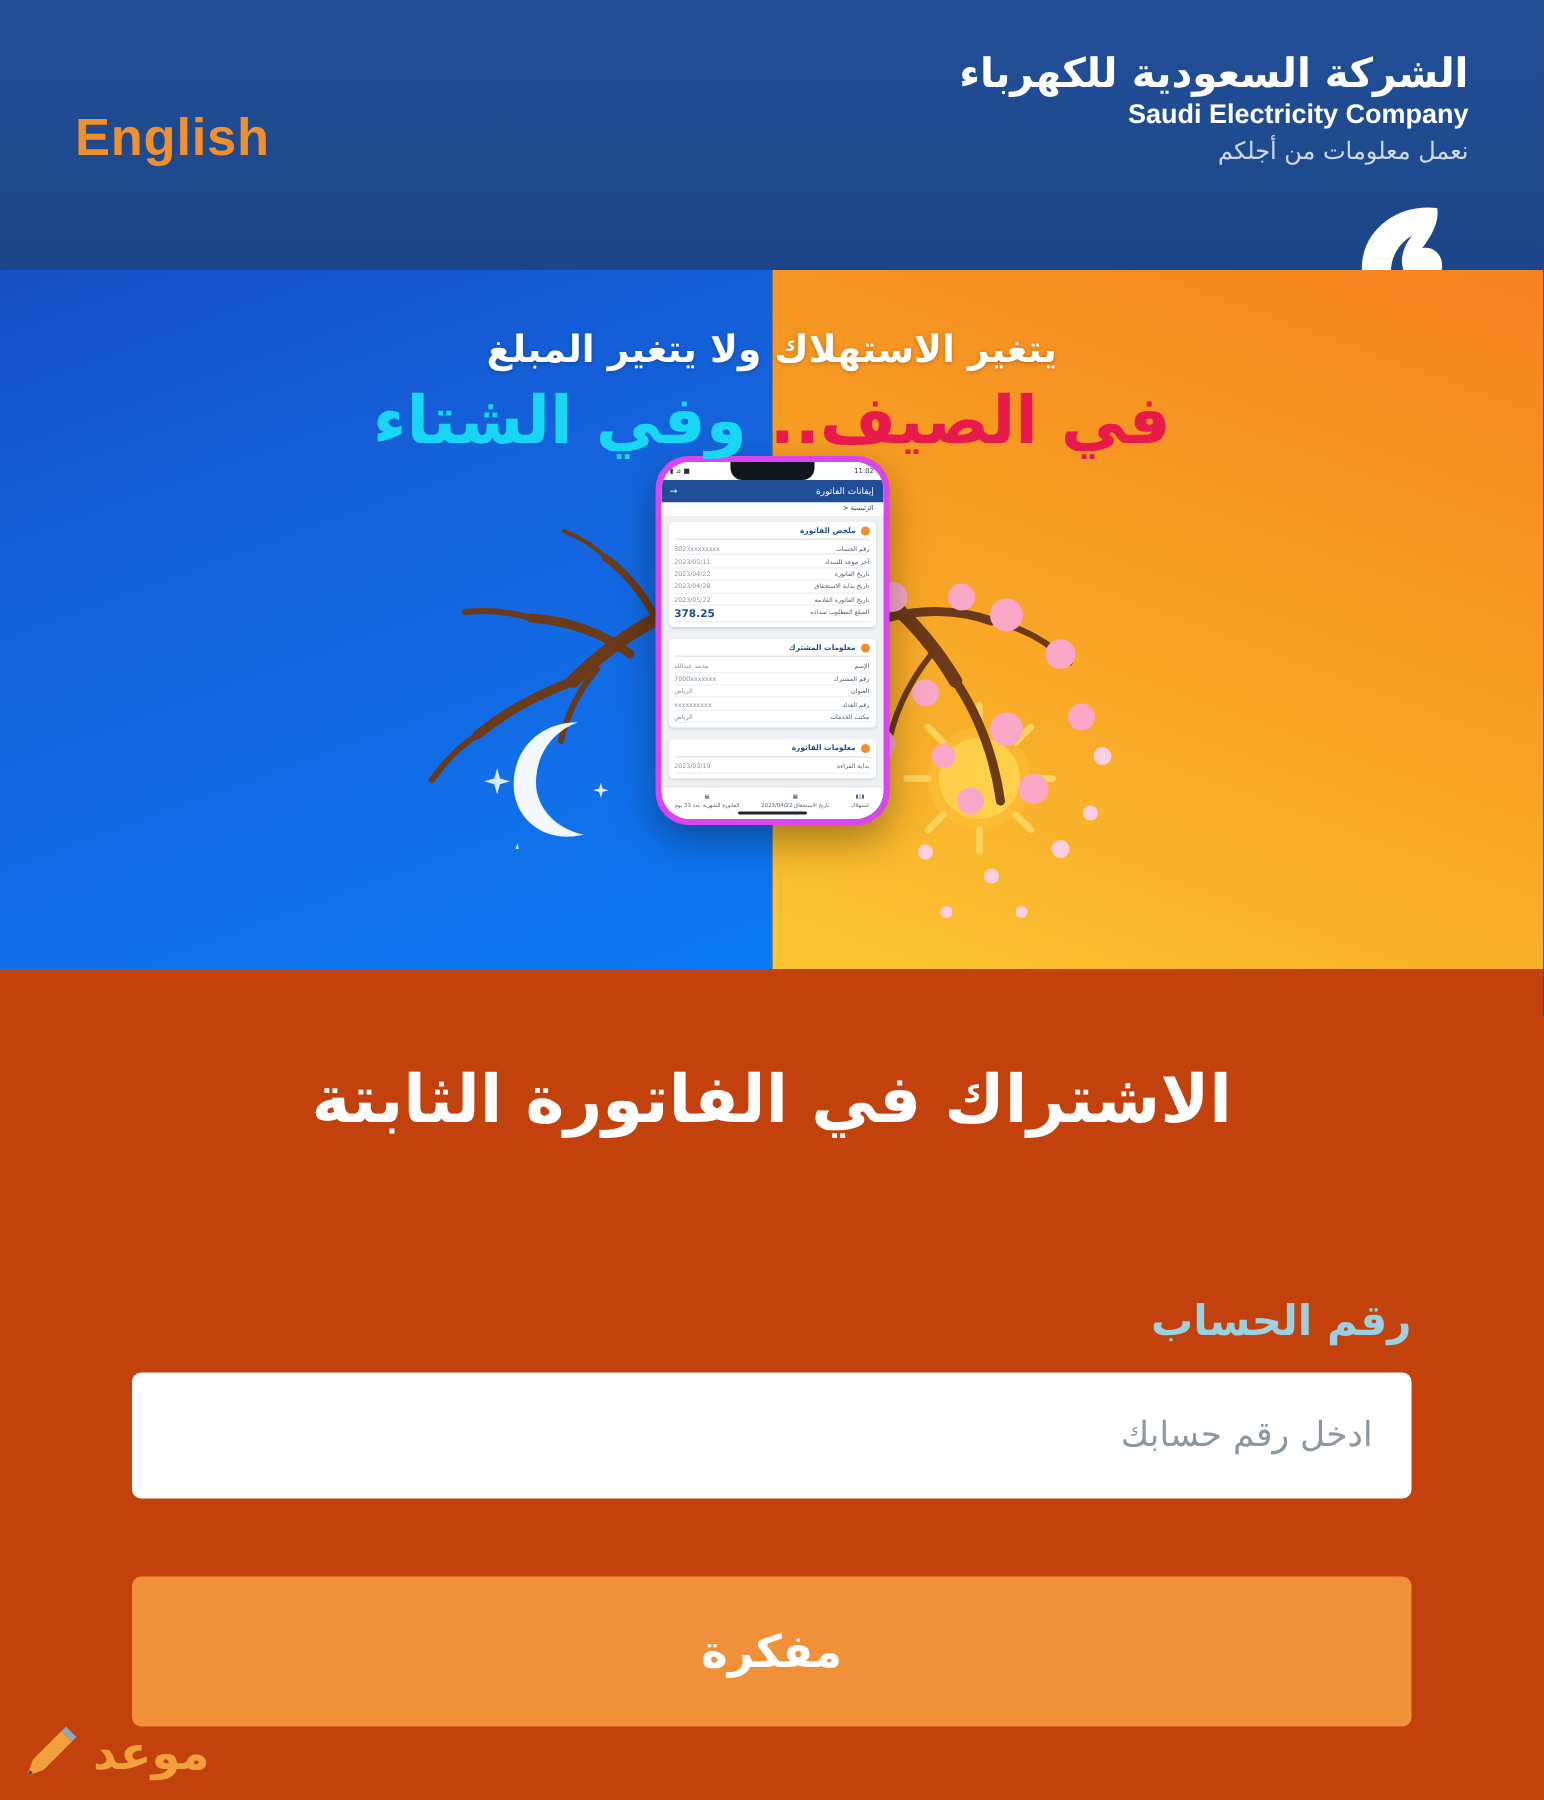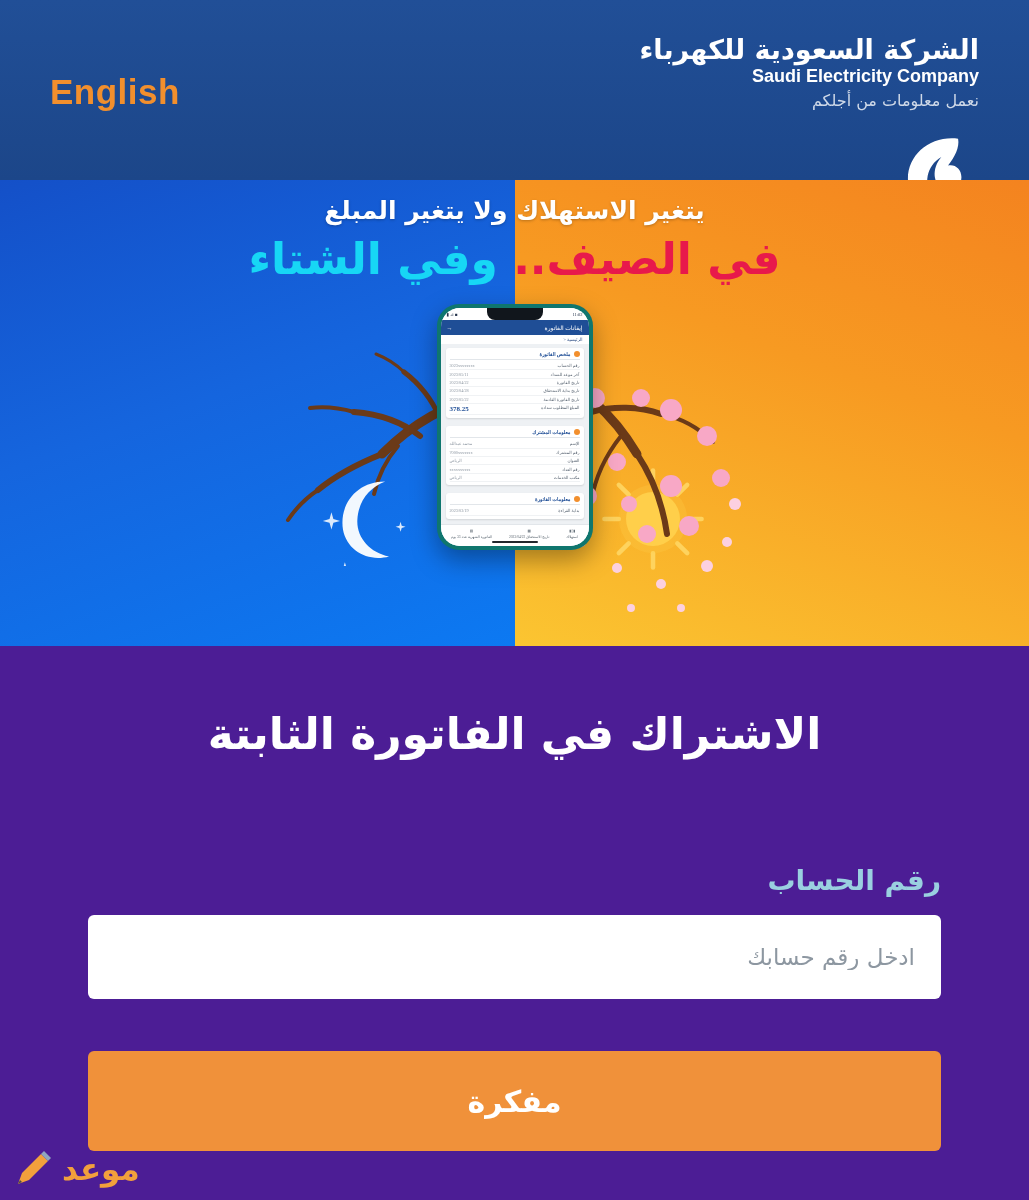--- a/index.html
+++ b/index.html
@@ -74,21 +74,21 @@
   .hero-left-half {
     position: absolute; top: 0; left: 0; width: 50%; height: 100%;
     background: linear-gradient(160deg, #1450c8 0%, #1565de 45%, #0c79f2 100%);
   }
   .hero-right-half {
     position: absolute; top: 0; right: 0; width: 50%; height: 100%;
     background: linear-gradient(200deg, #f4831f 0%, #f79a22 40%, #fbc531 100%);
   }
   .hero-caption {
     position: absolute;
-    top: 16px; left: 0; right: 0;
+    top: 38px; left: 0; right: 0;
     text-align: center;
     z-index: 6;
     pointer-events: none;
   }
   .hero-caption .line1 {
     font-size: 25px;
     font-weight: bold;
     color: #ffffff;
     text-shadow: 0 1px 3px rgba(0,0,0,.25);
   }
@@ -126,26 +126,25 @@
   }
 
   
   .phone {
     position: absolute;
     left: 50%;
     transform: translateX(-50%);
     top: 124px;
     width: 156px;
     height: 246px;
-    background: #0f766e;
+    background: #d946ef;
     border-radius: 22px;
     padding: 4px;
     z-index: 5;
     box-shadow: 0 10px 26px rgba(0,0,0,.35);
-    font-family: Liberation Serif, serif;
   }
   .phone-screen {
     width: 100%; height: 100%;
     background: #eef1f4;
     border-radius: 19px;
     overflow: hidden;
     position: relative;
     display: flex;
     flex-direction: column;
   }
@@ -217,21 +216,21 @@
   .phone-tab { text-align: center; color: #5a6670; line-height: 1.5; }
   .phone-home {
     position: absolute; bottom: 3px; left: 50%; transform: translateX(-50%);
     width: 46px; height: 2px; border-radius: 2px; background: #22272c;
   }
 
   
   .form-section {
     position: relative;
     height: 554px;
-    background: #4c1d95;
+    background: #c2410c;
     padding: 0 88px;
   }
   .form-title {
     padding-top: 62px;
     text-align: center;
     color: #ffffff;
     font-size: 44px;
     font-weight: bold;
     letter-spacing: .5px;
   }

